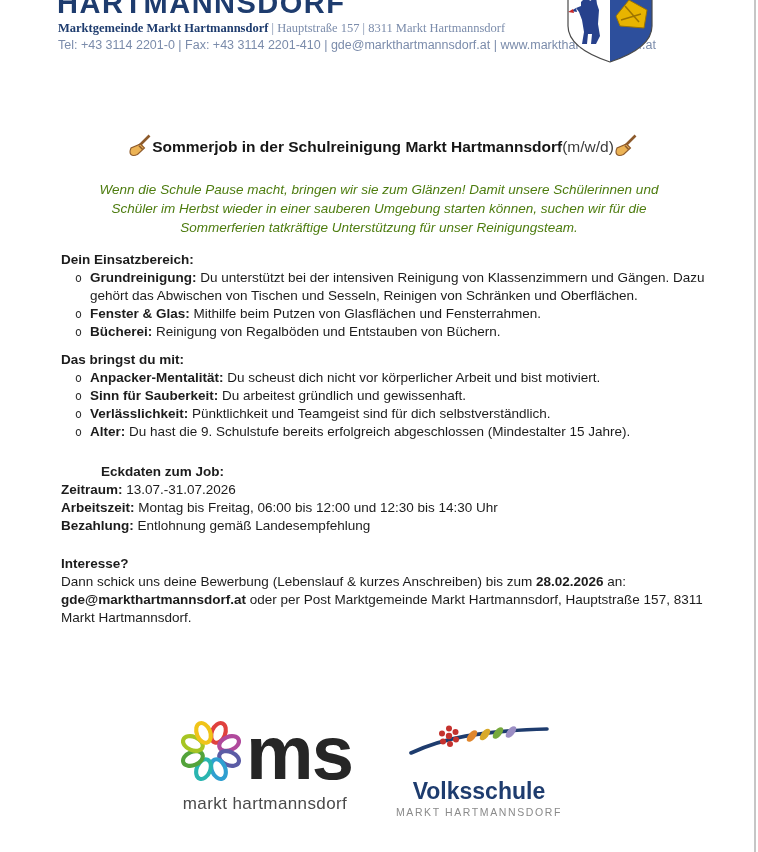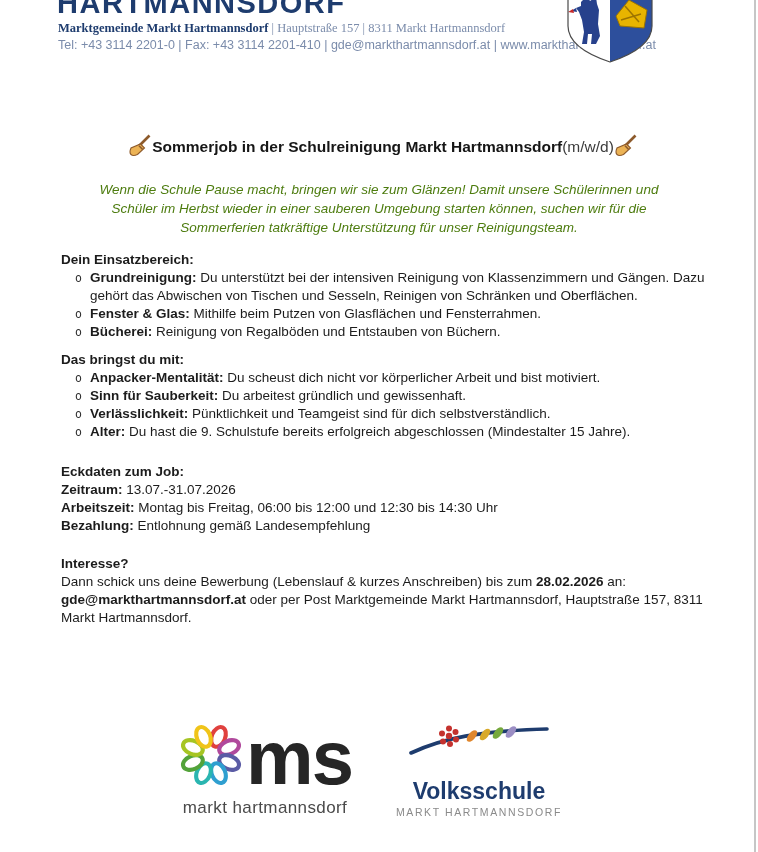--- a/index.html
+++ b/index.html
@@ -24,26 +24,26 @@
   
   #content{position:absolute;left:61px;top:251px;width:648px;font-size:13.5px;line-height:18px;}
   .sec-h{font-weight:700;margin:0;}
   ul.blist{list-style:none;margin:0;padding:0;}
   ul.blist li{display:flex;}
   .bm{flex:0 0 15px;margin-left:14px;font-family:"DejaVu Sans Mono",monospace;font-size:11.5px;
       color:#2e2e2e;line-height:18px;}
   .bt{flex:1;}
   .bl{font-weight:700;}
   .mt1{margin-top:10px;}
-  .mt2{margin-top:22px;}
+  .mt2{margin-top:22px;margin-left:40px;}
   .mt3{margin-top:20px;}
   .kv .bl{font-weight:700;}
   
   #logos{position:absolute;left:0;top:714px;width:740px;display:flex;justify-content:center;
-         align-items:flex-end;gap:44px;}
+         align-items:center;gap:44px;}
   #ms-logo{display:flex;flex-direction:column;align-items:center;}
   #ms-top{display:flex;align-items:center;gap:2px;}
   #ms-text{font-size:76px;font-weight:600;color:#262626;line-height:0.78;letter-spacing:-2px;}
   #ms-sub{font-size:17px;color:#4a4a4a;margin-top:6px;letter-spacing:0.4px;}
   #vs-logo{display:flex;flex-direction:column;align-items:center;padding-top:8px;}
   #vs-title{font-size:23px;font-weight:700;color:#1e3c6e;line-height:1.05;margin-top:19px;}
   #vs-sub{font-size:10.5px;color:#8a8a8a;letter-spacing:1.6px;margin-top:3px;}
 </style>
 </head>
 <body>

